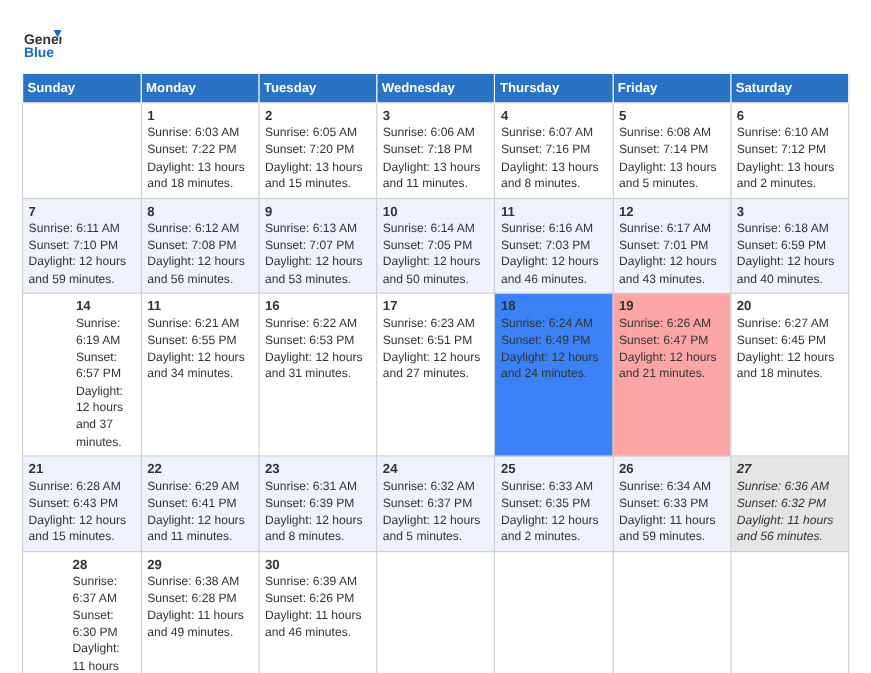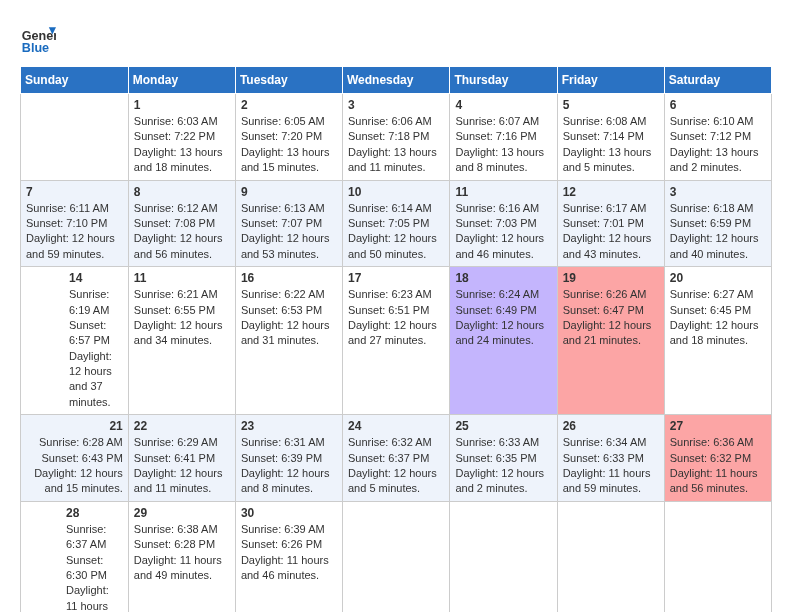--- a/index.html
+++ b/index.html
@@ -179,35 +179,35 @@
           <div class="cell-info">Sunrise: 6:21 AM<br>Sunset: 6:55 PM<br>Daylight: 12 hours<br>and 34 minutes.</div>
         </td>
         <td style="background: rgb(255, 255, 255);">
           <span class="day-num">16</span>
           <div class="cell-info">Sunrise: 6:22 AM<br>Sunset: 6:53 PM<br>Daylight: 12 hours<br>and 31 minutes.</div>
         </td>
         <td style="background: rgb(255, 255, 255);">
           <span class="day-num">17</span>
           <div class="cell-info">Sunrise: 6:23 AM<br>Sunset: 6:51 PM<br>Daylight: 12 hours<br>and 27 minutes.</div>
         </td>
-        <td style="background: #c4b5fd;">
+        <td style="background: #3b82f6;">
           <span class="day-num">18</span>
           <div class="cell-info">Sunrise: 6:24 AM<br>Sunset: 6:49 PM<br>Daylight: 12 hours<br>and 24 minutes.</div>
         </td>
         <td style="background: #fca5a5;">
           <span class="day-num">19</span>
           <div class="cell-info">Sunrise: 6:26 AM<br>Sunset: 6:47 PM<br>Daylight: 12 hours<br>and 21 minutes.</div>
         </td>
         <td style="background: rgb(255, 255, 255);">
           <span class="day-num">20</span>
           <div class="cell-info">Sunrise: 6:27 AM<br>Sunset: 6:45 PM<br>Daylight: 12 hours<br>and 18 minutes.</div>
         </td>
       </tr>
       <tr>
-        <td style="background: rgb(238, 243, 251); text-align: right;">
+        <td style="background: rgb(238, 243, 251);">
           <span class="day-num">21</span>
           <div class="cell-info">Sunrise: 6:28 AM<br>Sunset: 6:43 PM<br>Daylight: 12 hours<br>and 15 minutes.</div>
         </td>
         <td style="background: rgb(238, 243, 251);">
           <span class="day-num">22</span>
           <div class="cell-info">Sunrise: 6:29 AM<br>Sunset: 6:41 PM<br>Daylight: 12 hours<br>and 11 minutes.</div>
         </td>
         <td style="background: rgb(238, 243, 251);">
           <span class="day-num">23</span>
           <div class="cell-info">Sunrise: 6:31 AM<br>Sunset: 6:39 PM<br>Daylight: 12 hours<br>and 8 minutes.</div>
@@ -217,21 +217,21 @@
           <div class="cell-info">Sunrise: 6:32 AM<br>Sunset: 6:37 PM<br>Daylight: 12 hours<br>and 5 minutes.</div>
         </td>
         <td style="background: rgb(238, 243, 251);">
           <span class="day-num">25</span>
           <div class="cell-info">Sunrise: 6:33 AM<br>Sunset: 6:35 PM<br>Daylight: 12 hours<br>and 2 minutes.</div>
         </td>
         <td style="background: rgb(238, 243, 251);">
           <span class="day-num">26</span>
           <div class="cell-info">Sunrise: 6:34 AM<br>Sunset: 6:33 PM<br>Daylight: 11 hours<br>and 59 minutes.</div>
         </td>
-        <td style="background: #fca5a5;">
+        <td style="background: #e5e5e5; font-style: italic;">
           <span class="day-num">27</span>
           <div class="cell-info">Sunrise: 6:36 AM<br>Sunset: 6:32 PM<br>Daylight: 11 hours<br>and 56 minutes.</div>
         </td>
       </tr>
       <tr>
         <td style="background: rgb(255, 255, 255); padding-left: 45px;">
           <span class="day-num">28</span>
           <div class="cell-info">Sunrise: 6:37 AM<br>Sunset: 6:30 PM<br>Daylight: 11 hours<br>and 52 minutes.</div>
         </td>
         <td style="background: rgb(255, 255, 255);">

